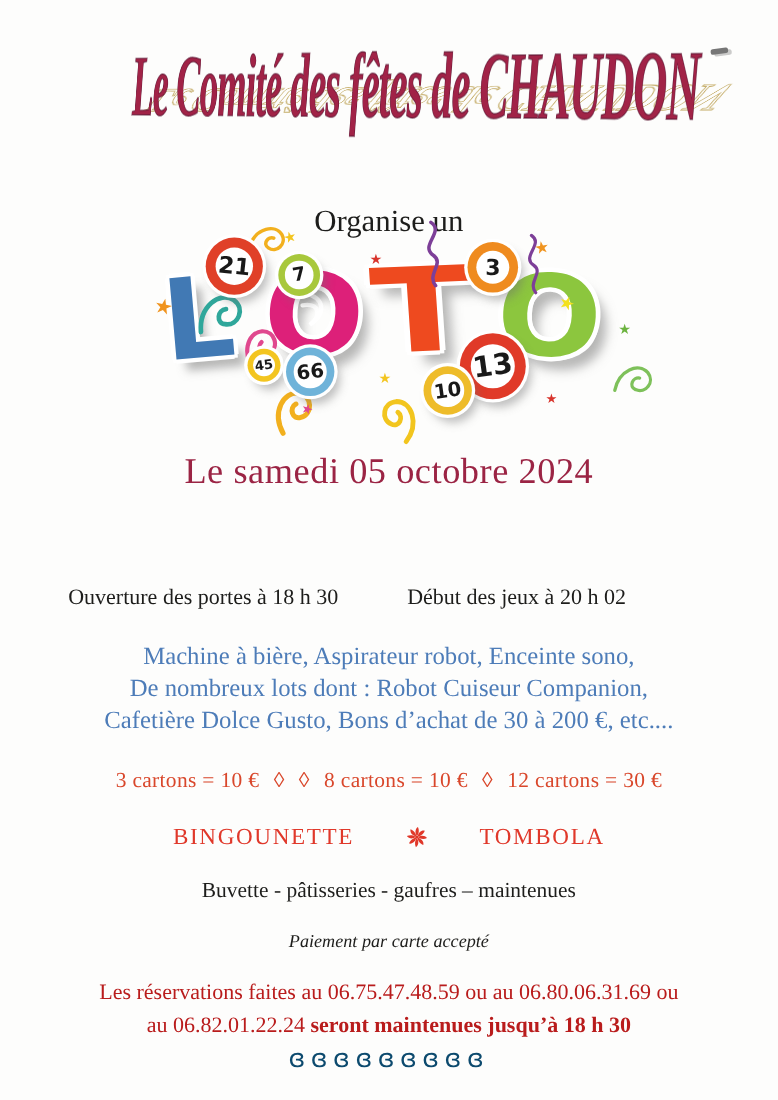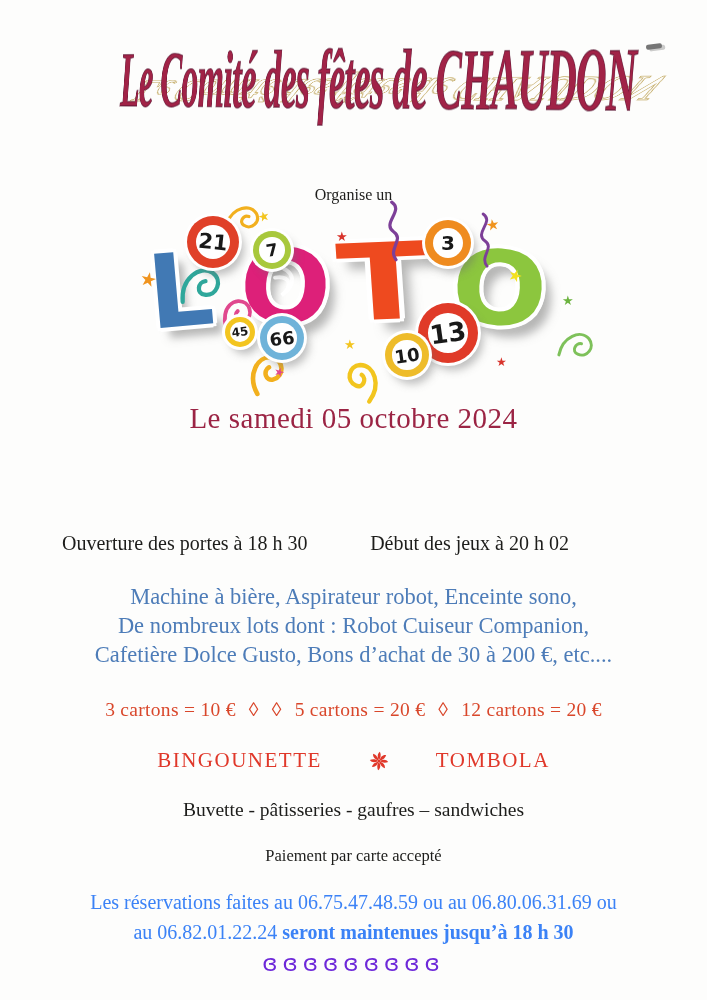--- a/index.html
+++ b/index.html
@@ -32,21 +32,21 @@
     top:66px;
     color:transparent !important;
     -webkit-text-stroke:1.2px #b39339;
     transform:perspective(520px) rotateY(-9deg) scale(0.72,-0.62) skewX(42deg);
     transform-origin:center top;
     opacity:.75; filter:blur(.3px);
     z-index:1;
   }
 
   
-  .subtitle { top:186px; font-size:16px;text-align:center; }
+  .subtitle { top:186px; font-size:28px;text-align:center; }
 
   
   .loto-logo { position:absolute; left:130px; top:210px; width:460px; height:185px; }
   .loto-letter {
     position:absolute; font-family:"DejaVu Sans", sans-serif; font-weight:bold;
     font-size:102px; line-height:1;
     text-shadow:
       -4px 0 0 #fff, 4px 0 0 #fff, 0 -4px 0 #fff, 0 4px 0 #fff,
       -3px -3px 0 #fff, 3px -3px 0 #fff, -3px 3px 0 #fff, 3px 3px 0 #fff,
       9px 11px 9px rgba(110,110,110,.5);
@@ -69,36 +69,36 @@
   .ball-66 { left:130px; top:106px; width:44px; height:44px; }  .ball-66 span { font-size:18px; transform:rotate(-6deg); }
   .ball-13 { left:288px; top:93px;  width:60px; height:60px; }  .ball-13 span { font-size:26px; transform:rotate(-8deg); }
   .ball-10 { left:255px; top:123px; width:44px; height:44px; }  .ball-10 span { font-size:18px; transform:rotate(-8deg); }
 
   .star { position:absolute; line-height:1; z-index:2;
     font-family:"DejaVu Sans", sans-serif; }
   .curl { position:absolute; z-index:1; }
   .curl svg, .o-swirl svg { display:block; }
 
   
-  .date-block { top:401px; font-size:29px; line-height:35px; letter-spacing:.5px; }
+  .date-block { top:412px; font-size:33px; line-height:35px; letter-spacing:.5px; }
   .doors-row { position:absolute; top:532px; left:0; width:627px;
     display:flex; justify-content:space-between; padding:0 58px 0 62px;
     box-sizing:border-box; font-size:20px; }
   .lots-block { top:582px; font-size:22.5px; line-height:29px; }
   .pricing-row { position:absolute; top:699px; left:0; width:707px;
     display:flex; justify-content:center; gap:13px; font-size:19.5px; letter-spacing:.3px; }
   .bingo-row { position:absolute; top:748px; left:0; width:707px;
     display:flex; justify-content:center; align-items:center; gap:46px;
     font-size:21px; letter-spacing:1.5px; }
   .pinwheel-wrap { display:inline-flex; }
   .food-line { top:799px; font-size:19.5px; }
-  .payment-line { top:846px; font-size:16.5px; }
+  .payment-line { top:846px; font-size:16.5px;font-style:italic; }
   .resa-block { top:888px; font-size:20px; line-height:29.5px; }
   .resa-bold { font-weight:bold; }
-  .ornament-row { top:950px; font-size:23px; letter-spacing:5px; color:#6d28d9;
+  .ornament-row { top:950px; font-size:23px; letter-spacing:5px; color:#0c4a6e;
     font-family:"DejaVu Sans", sans-serif; }
 </style>
 </head>
 <body>
 
 <div class="page">
 
   <div class="artifact"></div>
 
   <div class="title-block">
@@ -207,47 +207,47 @@
   <div class="centered lots-block" style="color: rgb(77, 124, 184);">
     <div>Machine à bière, Aspirateur robot, Enceinte sono,</div>
     <div>De nombreux lots dont : Robot Cuiseur Companion,</div>
     <div>Cafetière Dolce Gusto, Bons d’achat de 30 à 200 €, etc....</div>
   </div>
 
   <div class="pricing-row" style="color: rgb(217, 71, 43);">
     <span>3  cartons = 10 €</span>
     <span>◊</span>
     <span>◊</span>
-    <span>5 cartons = 20 €</span>
+    <span>8 cartons = 10 €</span>
     <span>◊</span>
-    <span>12 cartons =  20 €</span>
+    <span>12 cartons =  30 €</span>
   </div>
 
   <div class="bingo-row" style="color: rgb(224, 56, 42);">
     <span>BINGOUNETTE</span>
     <span class="pinwheel-wrap">
       <svg width="22" height="22" viewBox="0 0 24 24" fill="currentColor">
         <path d="M12 11 C10 8 10 4 13 2 C14.5 5 14 9 12 11 Z"></path>
         <path d="M12 11 C10 8 10 4 13 2 C14.5 5 14 9 12 11 Z" transform="rotate(45 12 12)"></path>
         <path d="M12 11 C10 8 10 4 13 2 C14.5 5 14 9 12 11 Z" transform="rotate(90 12 12)"></path>
         <path d="M12 11 C10 8 10 4 13 2 C14.5 5 14 9 12 11 Z" transform="rotate(135 12 12)"></path>
         <path d="M12 11 C10 8 10 4 13 2 C14.5 5 14 9 12 11 Z" transform="rotate(180 12 12)"></path>
         <path d="M12 11 C10 8 10 4 13 2 C14.5 5 14 9 12 11 Z" transform="rotate(225 12 12)"></path>
         <path d="M12 11 C10 8 10 4 13 2 C14.5 5 14 9 12 11 Z" transform="rotate(270 12 12)"></path>
         <path d="M12 11 C10 8 10 4 13 2 C14.5 5 14 9 12 11 Z" transform="rotate(315 12 12)"></path>
         <circle cx="12" cy="12" r="1.7"></circle>
       </svg>
     </span>
     <span>TOMBOLA</span>
   </div>
 
-  <div class="centered food-line">Buvette - pâtisseries - gaufres – sandwiches</div>
+  <div class="centered food-line">Buvette - pâtisseries - gaufres – maintenues</div>
 
   <div class="centered payment-line">Paiement par carte accepté</div>
 
-  <div class="centered resa-block" style="color: #3b82f6;">
+  <div class="centered resa-block" style="color: #b91c1c;">
     <div>Les réservations faites au 06.75.47.48.59 ou au 06.80.06.31.69 ou</div>
     <div><span>au 06.82.01.22.24 </span><span class="resa-bold"> seront maintenues jusqu’à 18 h 30</span></div>
   </div>
 
   <div class="centered ornament-row">ɞɞɞɞɞɞɞɞɞ</div>
 
 </div>
 
 </body></html>

